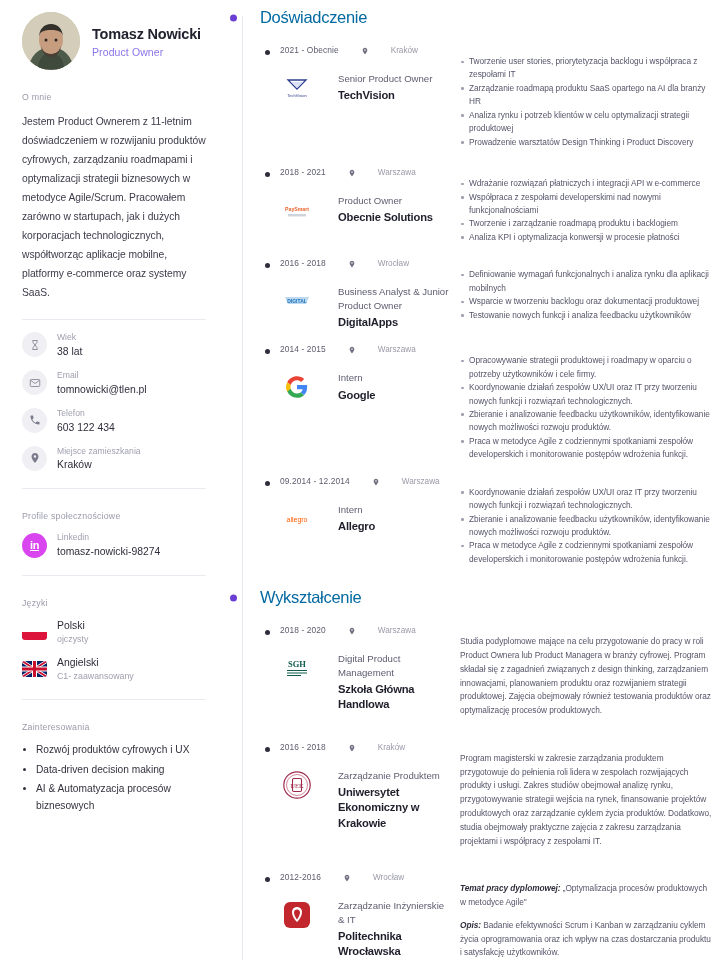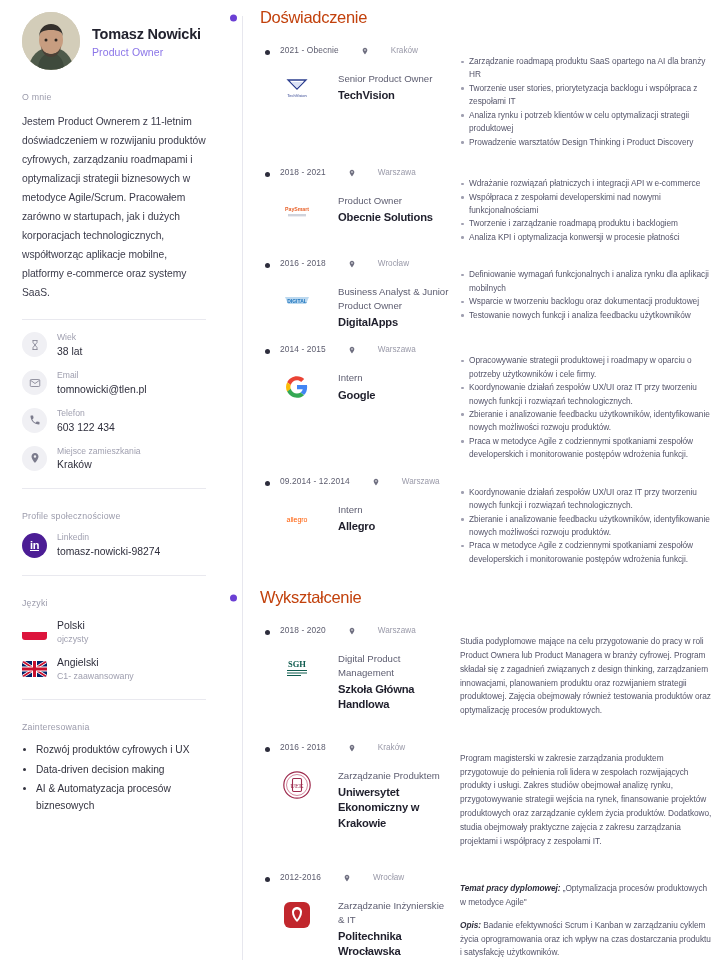--- a/index.html
+++ b/index.html
@@ -46,21 +46,21 @@
   }
   .c-icon svg { width: 12px; height: 12px; stroke: #7b7b8c; fill: none; stroke-width: 1.6; }
   .c-icon svg.filled { fill: #7b7b8c; stroke: none; }
   .c-body { line-height: 1.25; }
   .c-label { font-size: 8.6px; color: #a0a0b0; }
   .c-value { font-size: 10.4px; color: #2e2e3c; margin-top: 2px; }
 
   .social-item { display: flex; align-items: center; gap: 10px; margin-top: 11px; }
   .li-badge {
     width: 25px; height: 25px; flex: 0 0 25px; border-radius: 50%;
-    background: #4c1d95; color: #fff; font-size: 11px; font-weight: 700;
+    background: #d946ef; color: #fff; font-size: 11px; font-weight: 700;
     display: flex; align-items: center; justify-content: center;
     font-family: "Liberation Sans", sans-serif; letter-spacing: -0.4px; text-decoration: underline;
   }
 
   .lang-item { display: flex; align-items: center; gap: 10px; margin-top: 11px; }
   .flag { width: 25px; height: 16px; flex: 0 0 25px; border-radius: 3px; overflow: hidden; }
   .flag svg { display: block; width: 100%; height: 100%; }
   .lang-name { font-size: 10.4px; color: #2e2e3c; }
   .lang-level { font-size: 8.8px; color: #a0a0b0; margin-top: 2px; }
 
@@ -76,21 +76,21 @@
   .main { flex: 1; position: relative; padding: 0 8px 0 0; }
 
   .section { position: relative; }
   .sec-head { position: relative; display: flex; align-items: center; }
   .sec-dot {
     position: absolute; left: -30px; top: 50%; transform: translateY(-50%);
     width: 7px; height: 7px; border-radius: 50%; background: #6b3fd4;
     box-shadow: 0 0 0 3px #fff;
   }
   .sec-title {
-    font-size: 16.5px; font-weight: 500; color: #c2410c; letter-spacing: -0.3px;
+    font-size: 16.5px; font-weight: 500; color: #0369a1; letter-spacing: -0.3px;
   }
   #sec-exp { margin: 8px 0 0 30px; }
   #sec-edu { margin: 0 0 0 30px; }
 
   .entry { position: relative; display: flex; margin-left: 30px; }
   .entry-dot {
     position: absolute; left: 5px; top: 5px;
     width: 5px; height: 5px; border-radius: 50%; background: #2d2d3c;
   }
   .entry-left { width: 190px; flex: 0 0 190px; padding-left: 20px; }
@@ -290,22 +290,22 @@
               </svg>
             </span>
             <div class="role-block">
               <div class="role">Senior Product Owner</div>
               <div class="org">TechVision</div>
             </div>
           </div>
         </div>
         <div class="entry-right">
           <ul class="bullets">
+            <li>Tworzenie user stories, priorytetyzacja backlogu i współpraca z zespołami IT</li>
             <li>Zarządzanie roadmapą produktu SaaS opartego na AI dla branży HR</li>
-            <li>Tworzenie user stories, priorytetyzacja backlogu i współpraca z zespołami IT</li>
             <li>Analiza rynku i potrzeb klientów w celu optymalizacji strategii produktowej</li>
             <li>Prowadzenie warsztatów Design Thinking i Product Discovery</li>
           </ul>
         </div>
       </div>
 
       <div class="entry" style="margin-top:18px">
         <span class="entry-dot"></span>
         <div class="entry-left">
           <div class="meta-row">

